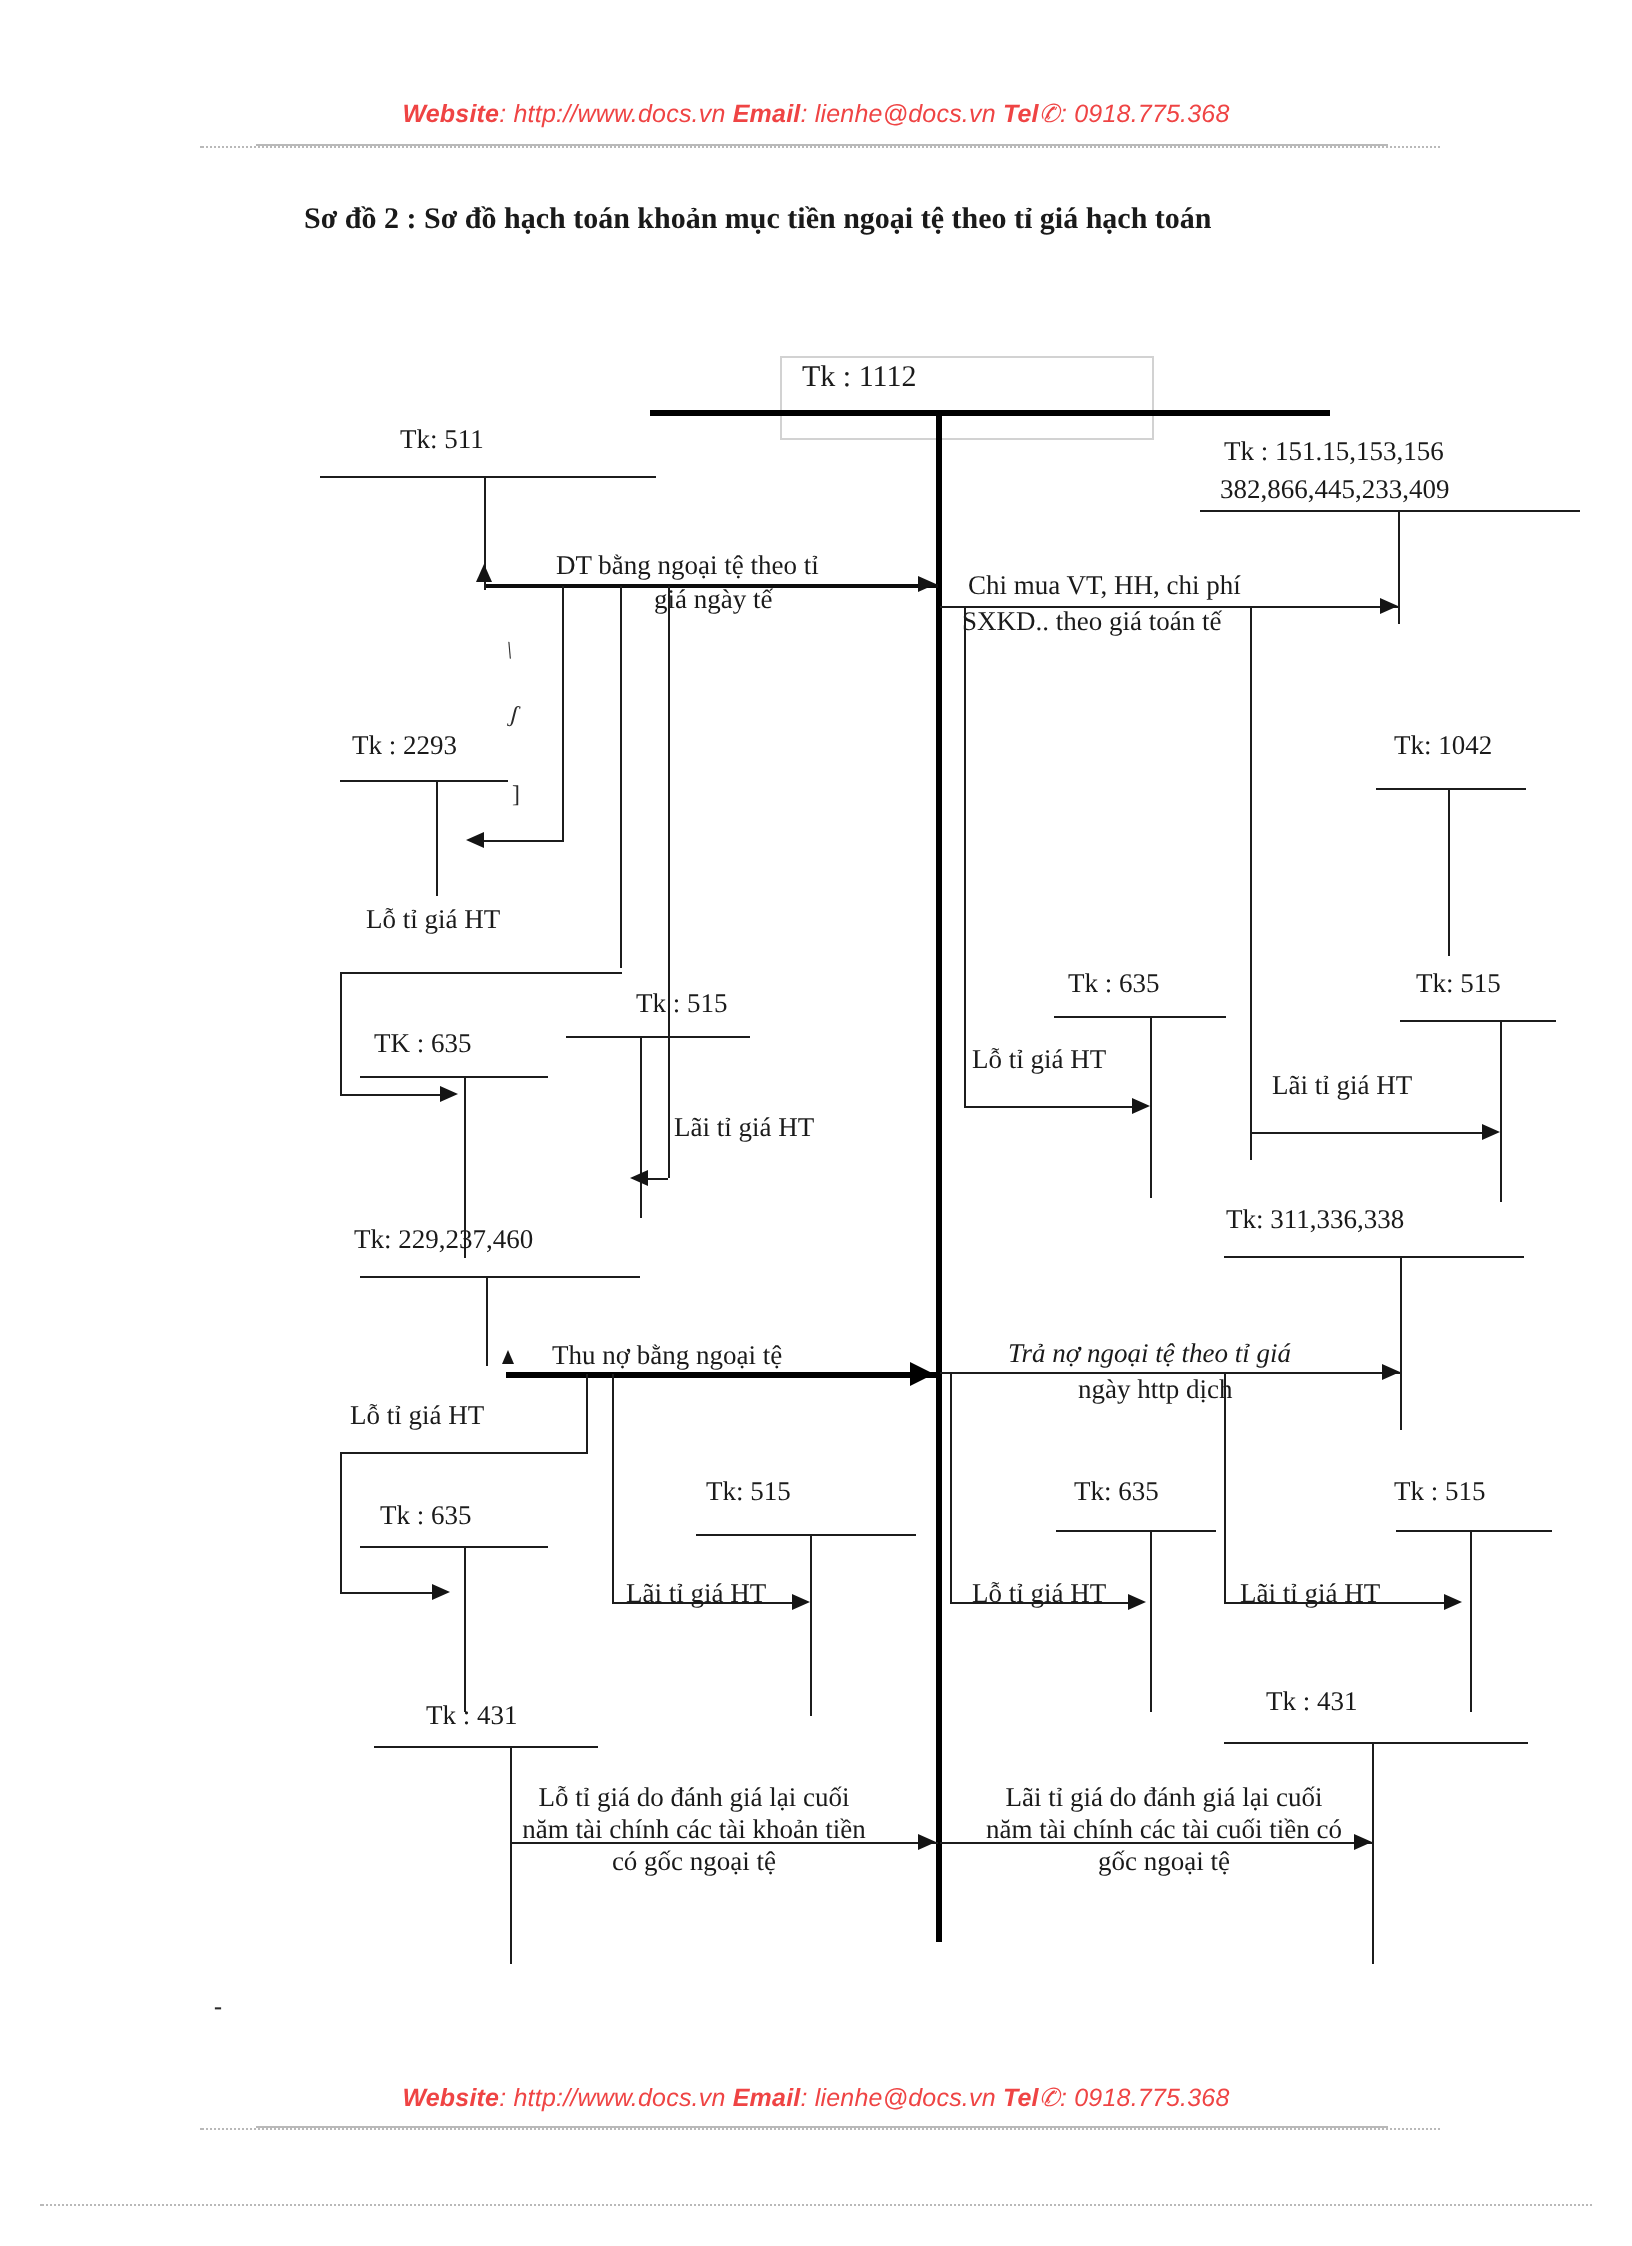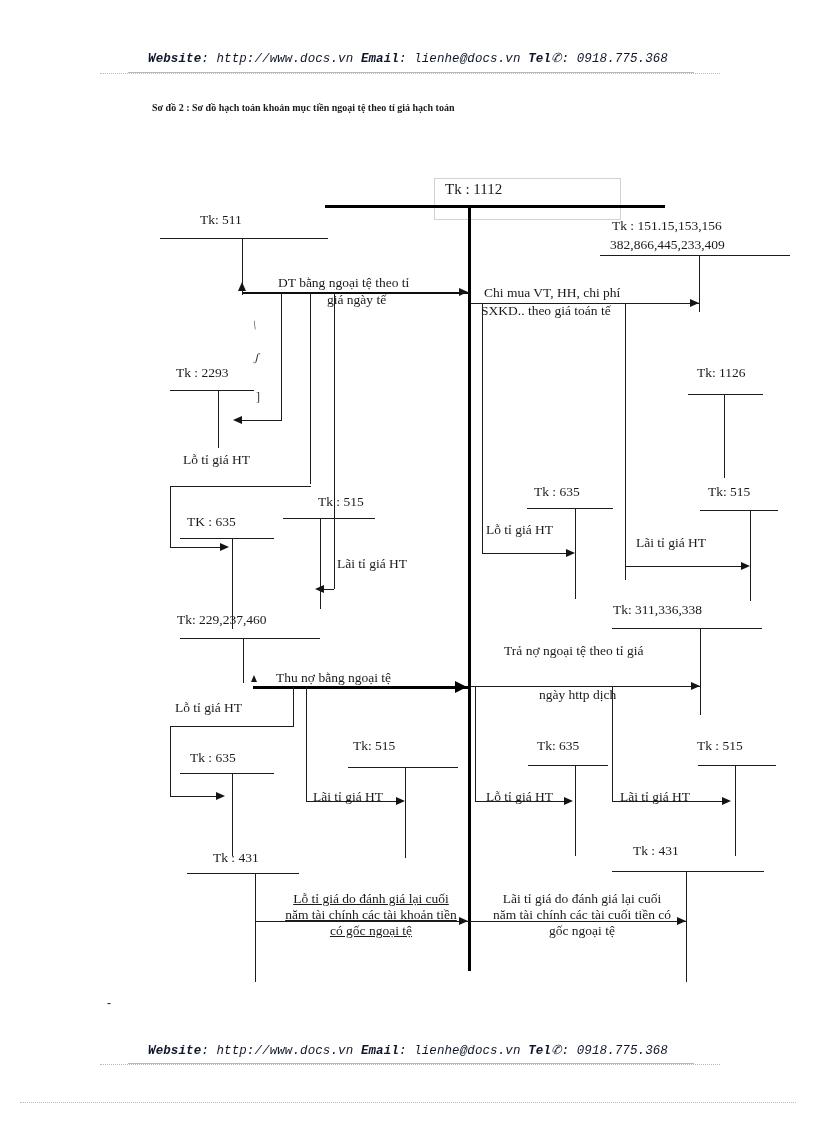--- a/index.html
+++ b/index.html
@@ -7,33 +7,33 @@
   body{
     width:816px;height:1123px;position:relative;overflow:hidden;
     font-family:"Liberation Serif","DejaVu Serif",serif;
     color:#1a1a1a;
   }
   .page{position:absolute;left:0;top:0;width:816px;height:1123px;}
 
   
   .band{position:absolute;left:0;width:816px;text-align:center;}
   .band-text{
-    font-family:Liberation Mono, monospace;
-    font-size:12.5px;font-style:italic;color:#0f172a;
+    font-family:Liberation Sans, sans-serif;
+    font-size:12.5px;font-style:italic;color:#ef4444;
     letter-spacing:.1px;white-space:nowrap;display:inline-block;
   }
   .band-text b{font-weight:bold;font-style:italic;}
   .band-rule{
     position:absolute;height:1px;background:#b9b9b9;
   }
   .band-rule.dotted{background:none;border-top:1px dotted #b9b9b9;height:0;}
 
   
   .title{
-    position:absolute;font-size:10px;font-weight:bold;white-space:nowrap;
+    position:absolute;font-size:15px;font-weight:bold;white-space:nowrap;
     font-family:"Liberation Serif","DejaVu Serif",serif;
   }
 
   
   .h{position:absolute;background:#1c1c1c;height:1px;}
   .v{position:absolute;background:#1c1c1c;width:1px;}
   .h.thick{height:3px;background:#000;}
   .v.thick{width:3px;background:#000;}
   .h.med{height:2px;background:#0d0d0d;}
 
@@ -69,21 +69,21 @@
       <b>Website</b><span>: http://www.docs.vn</span>
       <b>Email</b><span>: lienhe@docs.vn</span>
       <b>Tel</b><span>✆</span><span>: 0918.775.368</span>
     </span>
   </div>
   <div class="band-rule" style="left:128px;top:72px;width:566px;"></div>
   <div class="band-rule dotted" style="left:100px;top:73px;width:620px;"></div>
 
   <div class="title" style="left:152px;top:102px;">Sơ đồ 2 : Sơ đồ hạch toán khoản mục tiền ngoại tệ theo tỉ giá hạch toán</div>
 
-  <div class="box1112" style="left:390px;top:178px;width:185px;height:40px;margin-left:44px;">
+  <div class="box1112" style="left:390px;top:178px;width:185px;height:40px;">
     <span class="cap">Tk : 1112</span>
   </div>
 
   <div class="h thick" style="left:325px;top:205px;width:340px;"></div>
 
   <div class="v thick" style="left:468px;top:206px;height:765px;"></div>
 
   <div class="lab" style="left:200px;top:212px;">Tk: 511</div>
   <div class="h" style="left:160px;top:238px;width:168px;"></div>
   <div class="v" style="left:242px;top:239px;height:56px;"></div>
@@ -153,36 +153,36 @@
   <div class="v" style="left:306px;top:687px;height:115px;"></div>
   <div class="h" style="left:306px;top:801px;width:92px;"></div>
   <div class="ar ar-r" style="left:396px;top:797px;"></div>
   <div class="lab" style="left:313px;top:789px;">Lãi tỉ giá HT</div>
 
   <div class="lab" style="left:213px;top:850px;">Tk : 431</div>
   <div class="h" style="left:187px;top:873px;width:112px;"></div>
   <div class="v" style="left:255px;top:874px;height:108px;"></div>
   <div class="h" style="left:256px;top:921px;width:213px;"></div>
   <div class="ar ar-r" style="left:459px;top:917px;"></div>
-  <div class="lab ml" style="left:280px;top:891px;width:182px;text-decoration:underline;">Lỗ tỉ giá do đánh giá lại cuối năm tài chính các tài khoản tiền có gốc ngoại tệ</div>
+  <div class="lab ml" style="left:256px;top:891px;width:182px;">Lỗ tỉ giá do đánh giá lại cuối năm tài chính các tài khoản tiền có gốc ngoại tệ</div>
 
   <div class="lab" style="left:612px;top:218px;">Tk : 151.15,153,156</div>
   <div class="lab" style="left:610px;top:237px;">382,866,445,233,409</div>
   <div class="h" style="left:600px;top:255px;width:190px;"></div>
   <div class="v" style="left:699px;top:256px;height:56px;"></div>
 
   <div class="h" style="left:470px;top:303px;width:229px;"></div>
   <div class="ar ar-r" style="left:690px;top:299px;"></div>
   <div class="lab" style="left:484px;top:285px;">Chi mua  VT, HH, chi phí</div>
   <div class="lab" style="left:481px;top:303px;">SXKD.. theo giá toán tế</div>
 
   <div class="v" style="left:482px;top:304px;height:250px;"></div>
   <div class="v" style="left:625px;top:304px;height:276px;"></div>
 
-  <div class="lab" style="left:697px;top:365px;">Tk: 1126</div>
+  <div class="lab" style="left:697px;top:365px;">Tk: 1042</div>
   <div class="h" style="left:688px;top:394px;width:75px;"></div>
   <div class="v" style="left:724px;top:395px;height:83px;"></div>
 
   <div class="lab" style="left:534px;top:484px;">Tk : 635</div>
   <div class="h" style="left:527px;top:508px;width:86px;"></div>
   <div class="v" style="left:575px;top:509px;height:90px;"></div>
   <div class="lab" style="left:486px;top:522px;">Lỗ tỉ giá HT</div>
   <div class="h" style="left:482px;top:553px;width:87px;"></div>
   <div class="ar ar-r" style="left:566px;top:549px;"></div>
 
@@ -192,21 +192,21 @@
   <div class="lab" style="left:636px;top:535px;">Lãi tỉ giá HT</div>
   <div class="h" style="left:625px;top:566px;width:120px;"></div>
   <div class="ar ar-r" style="left:741px;top:562px;"></div>
 
   <div class="lab" style="left:613px;top:602px;">Tk: 311,336,338</div>
   <div class="h" style="left:612px;top:628px;width:150px;"></div>
   <div class="v" style="left:700px;top:629px;height:86px;"></div>
 
   <div class="h" style="left:470px;top:686px;width:230px;"></div>
   <div class="ar ar-r" style="left:691px;top:682px;"></div>
-  <div class="lab" style="left:504px;top:643px;">Trả nợ ngoại  tệ theo tỉ giá</div>
+  <div class="lab" style="left:504px;top:669px;font-style:italic;">Trả nợ ngoại  tệ theo tỉ giá</div>
   <div class="lab" style="left:539px;top:687px;">ngày  http dịch</div>
 
   <div class="v" style="left:475px;top:687px;height:115px;"></div>
   <div class="v" style="left:612px;top:687px;height:115px;"></div>
 
   <div class="lab" style="left:537px;top:738px;">Tk: 635</div>
   <div class="h" style="left:528px;top:765px;width:80px;"></div>
   <div class="v" style="left:575px;top:766px;height:90px;"></div>
   <div class="lab" style="left:486px;top:789px;">Lỗ tỉ giá HT</div>
   <div class="h" style="left:475px;top:801px;width:92px;"></div>

